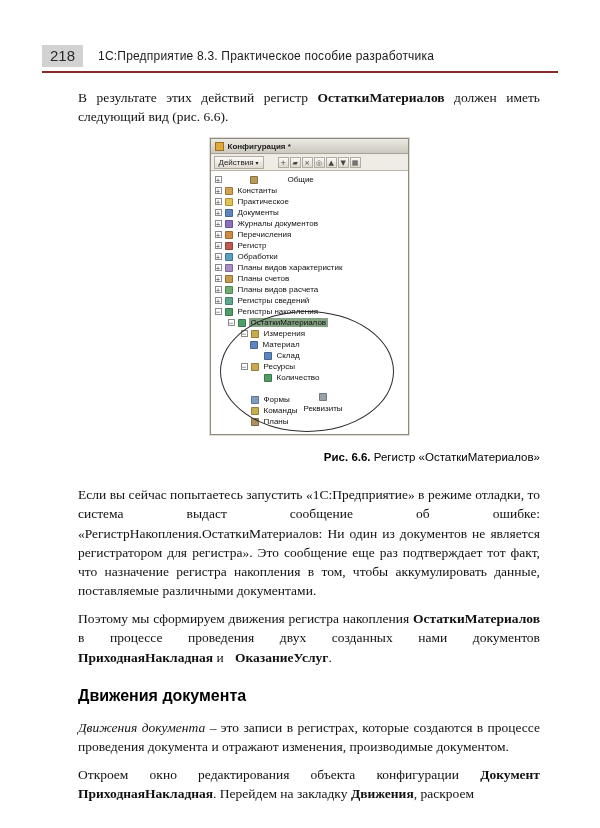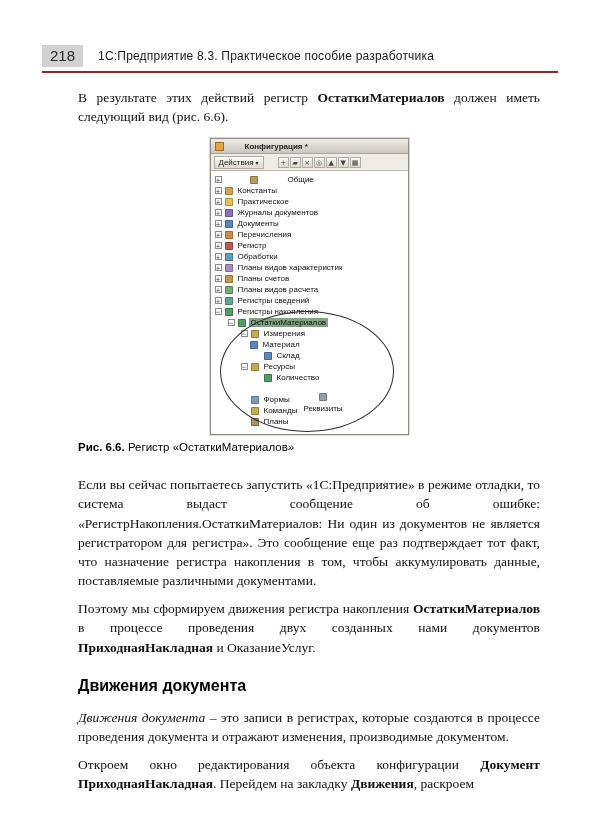--- a/index.html
+++ b/index.html
@@ -10,35 +10,35 @@
   .header { position:absolute; left:42px; top:45px; right:42px; display:flex; align-items:center; gap:15px; }
   .page-num { background:#d2d2d2; padding:2px 8px; font:500 15px/18px "Liberation Sans", sans-serif; color:#2a2a2a; }
   .running-title { font:12px "Liberation Sans", sans-serif; color:#1a1a1a; letter-spacing:.2px; }
   .header-rule { position:absolute; left:42px; top:71px; width:516px; height:2px; background:#8a2a26; }
 
   .content { position:absolute; left:78px; top:88px; width:462px; }
   p.body-text { margin:0 0 9px; font-size:13.5px; line-height:1.42; text-align:justify; }
 
   .figure { margin:10px 0 0; text-align:center; }
   .win { width:197px; margin:0 auto; border:1px solid #8f8b83; background:#ffffff; text-align:left; box-shadow:0 0 0 1px #dddad4; }
-  .win-titlebar { height:14px; background:linear-gradient(#eceae4,#ccc8bf); display:flex; align-items:center; gap:21px; padding:0 4px; font:bold 8px "Liberation Sans", sans-serif; color:#222; border-bottom:1px solid #a6a29a; }
+  .win-titlebar { height:14px; background:linear-gradient(#eceae4,#ccc8bf); display:flex; align-items:center; gap:4px; padding:0 4px; font:bold 8px "Liberation Sans", sans-serif; color:#222; border-bottom:1px solid #a6a29a; }
   .win-icon { width:7px; height:7px; background:#e3a83c; border:1px solid #9a7020; flex:none; }
   .win-toolbar { height:16px; background:#efece6; border-bottom:1px solid #b9b5ac; display:flex; align-items:center; gap:14px; padding:0 3px; font:8px "Liberation Sans", sans-serif; color:#222; }
   .tb-actions { display:flex; align-items:center; gap:2px; padding:1px 4px; border:1px solid #b0aca2; background:linear-gradient(#fbfaf7,#dedacf); }
   .tb-caret { font-size:6px; }
   .tb-chip { display:inline-block; width:11px; height:11px; border:1px solid #b0aca2; background:linear-gradient(#fbfaf7,#dcd8cd); font:7px/11px "DejaVu Sans", sans-serif; text-align:center; color:#444; box-sizing:border-box; margin-right:1px; }
   .tree { position:relative; height:260px; padding-top:3px; font:8px "Liberation Sans", sans-serif; background:#fff; }
   .tree-row { height:11px; display:flex; align-items:center; gap:3px; white-space:nowrap; padding-right:2px; }
   .expander { width:7px; height:7px; border:1px solid #8a8a8a; background:#fff; font:6px/5px "DejaVu Sans", sans-serif; text-align:center; color:#333; flex:none; box-sizing:border-box; }
   .expander.spacer { border:none; background:transparent; }
   .node-icon { width:8px; height:8px; flex:none; border-radius:1px; box-shadow:inset 0 0 0 1px rgba(0,0,0,.25); }
   .node-label { padding:0 2px; color:#101010; }
   .sel-label { background:#83a383; }
   .ellipse-annotation { position:absolute; left:9px; top:140px; width:172px; height:119px; border:1.5px solid #2c2c2c; border-radius:50%; pointer-events:none; }
-  .caption { margin-top:6px; font:11.5px "Liberation Sans", sans-serif; color:#000; text-align:left; }
+  .caption { margin-top:16px; font:11.5px "Liberation Sans", sans-serif; color:#000; text-align:right; }
   .after-figure { margin-top:22px !important; }
   .section-heading { margin:20px 0 13px; font:bold 16px "Liberation Sans", sans-serif; color:#000; }
 </style>
 </head>
 <body>
 
 <div class="header">
   <div class="page-num">218</div>
   <div class="running-title">1С:Предприятие 8.3. Практическое пособие разработчика</div>
 </div>
@@ -73,27 +73,27 @@
             <span class="node-icon" style="background: rgb(212, 162, 78);"></span>
             <span class="node-label">Константы</span>
           </div>
           <div class="tree-row" style="padding-left: 4px;">
             <span class="expander">+</span>
             <span class="node-icon" style="background: rgb(227, 194, 82);"></span>
             <span class="node-label">Практическое</span>
           </div>
           <div class="tree-row" style="padding-left: 4px;">
             <span class="expander">+</span>
-            <span class="node-icon" style="background: rgb(141, 111, 190);"></span>
-            <span class="node-label">Журналы документов</span>
+            <span class="node-icon" style="background: rgb(93, 134, 192);"></span>
+            <span class="node-label">Документы</span>
           </div>
           <div class="tree-row" style="padding-left: 4px;">
             <span class="expander">+</span>
-            <span class="node-icon" style="background: rgb(93, 134, 192);"></span>
-            <span class="node-label">Документы</span>
+            <span class="node-icon" style="background: rgb(141, 111, 190);"></span>
+            <span class="node-label">Журналы документов</span>
           </div>
           <div class="tree-row" style="padding-left: 4px;">
             <span class="expander">+</span>
             <span class="node-icon" style="background: rgb(208, 138, 68);"></span>
             <span class="node-label">Перечисления</span>
           </div>
           <div class="tree-row" style="padding-left: 4px;">
             <span class="expander">+</span>
             <span class="node-icon" style="background: rgb(191, 90, 80);"></span>
             <span class="node-label">Регистр</span>
@@ -177,20 +177,20 @@
             <span class="expander spacer"></span>
             <span class="node-icon" style="background: rgb(173, 143, 94);"></span>
             <span class="node-label">Планы</span>
           </div>
         </div>
     </div>
     <figcaption class="caption"><span style="font-weight: bold;">Рис. 6.6.</span><span> Регистр «ОстаткиМатериалов»</span></figcaption>
   </figure>
 
   <p class="body-text after-figure"><span>Если вы сейчас попытаетесь запустить «1С:Предприятие» в режиме отладки, то система выдаст сообщение об ошибке: «РегистрНакопления.ОстаткиМатериалов: Ни один из документов не является регистратором для регистра». Это сообщение еще раз подтверждает тот факт, что назначение регистра накопления в том, чтобы аккумулировать данные, поставляемые различными документами.</span></p>
-  <p class="body-text"><span>Поэтому мы сформируем движения регистра накопления </span><span style="font-weight: bold;">ОстаткиМатериалов</span><span> в процессе проведения двух созданных нами документов </span><span style="font-weight: bold;">ПриходнаяНакладная</span><span> и </span><span style="font-weight: normal;">ОказаниеУслуг</span><span>.</span></p>
+  <p class="body-text"><span>Поэтому мы сформируем движения регистра накопления </span><span style="font-weight: bold;">ОстаткиМатериалов</span><span> в процессе проведения двух созданных нами документов </span><span style="font-weight: bold;">ПриходнаяНакладная</span><span> и </span><span style="font-weight: bold; margin-left: 8px;">ОказаниеУслуг</span><span>.</span></p>
 
   <h2 class="section-heading">Движения документа</h2>
 
   <p class="body-text"><span style="font-style: italic;">Движения документа</span><span> – это записи в регистрах, которые создаются в процессе проведения документа и отражают изменения, производимые документом.</span></p>
   <p class="body-text"><span>Откроем окно редактирования объекта конфигурации </span><span style="font-weight: bold;">Документ ПриходнаяНакладная</span><span>. Перейдем на закладку </span><span style="font-weight: bold;">Движения</span><span>, раскроем</span></p>
 
 </div>
 
 </body></html>

